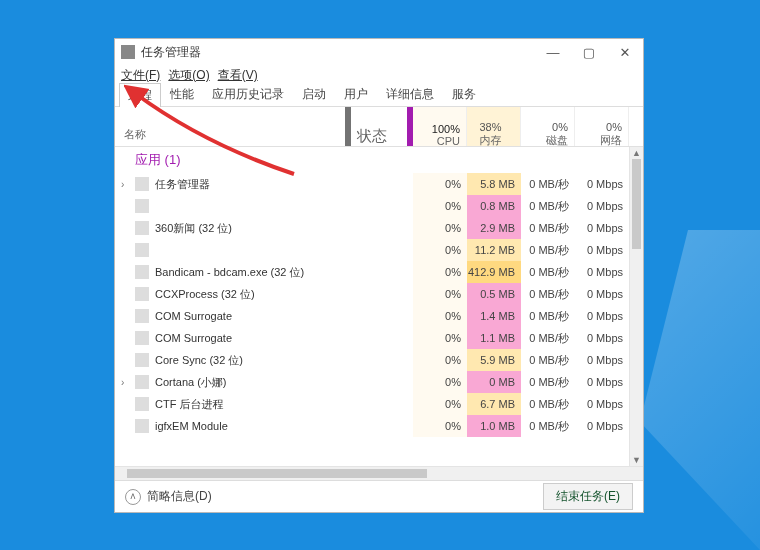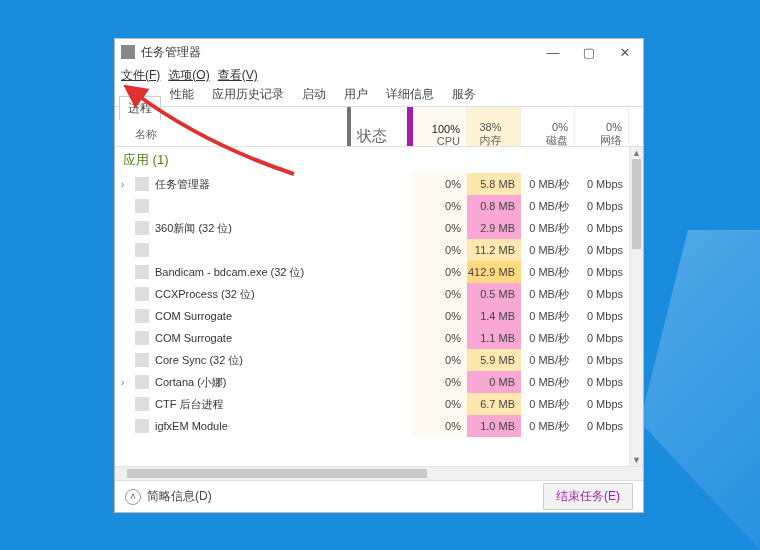--- a/index.html
+++ b/index.html
@@ -70,29 +70,29 @@
   }
   .tab {
     padding: 3px 8px;
     border: 1px solid transparent;
     border-bottom: none;
   }
   .tab.active {
     background: #fff;
     border-color: #ccc;
     position: relative;
-    top: 14px;
+    top: 1px;
   }
   .columns-header {
     display: flex;
     height: 40px;
     align-items: stretch;
     border-bottom: 1px solid #e0e0e0;
   }
-  .col-name { flex: 1; padding: 20px 0 0 20px; color: #666; font-size: 11px; border-right: 4px solid #737373;}
+  .col-name { flex: 1; padding: 20px 0 0 9px; color: #666; font-size: 11px; border-right: 6px solid #737373;}
   .col-status { width: 62px; padding: 20px 0 0 6px; color: #666; font-size: 15px; border-right: 6px solid #a21caf;}
   .col-metric {
     width: 54px;
     display: flex; flex-direction: column; align-items: flex-end; justify-content: center;
     padding-right: 6px;
     border-right: 1px solid #eee;
     font-size: 11px;
   }
   .col-metric .pct { color: #555; margin-top: 16px; }
   .col-metric .lbl { color: #666; font-size: 11px; }
@@ -116,22 +116,22 @@
   }
   .scrollbar-arrow {
     position: absolute; left: 0; right: 0; height: 12px;
     text-align: center; color: #777; font-size: 9px; line-height: 12px;
   }
   .scrollbar-arrow.up { top: 0; }
   .scrollbar-arrow.down { bottom: 0; }
   .group-header {
     height: 26px;
     display: flex; align-items: center;
-    padding-left: 8px;
-    color: #4d7c0f;
+    padding-left: 20px;
+    color: #a21caf;
     font-size: 13px;
   }
   .row {
     height: 22px;
     display: flex;
     align-items: stretch;
     font-size: 11px;
   }
   .cell-name {
     flex: 1;
@@ -179,21 +179,21 @@
   }
   .less-details .circ {
     width: 16px; height: 16px; border: 1px solid #999; border-radius: 50%;
     display:flex; align-items:center; justify-content:center; font-size:10px; color:#666;
   }
   .end-task {
     margin-left: auto;
     padding: 4px 12px;
     background: #f3f3f3;
     border: 1px solid #ccc;
-    color: #a21caf;
+    color: #14532d;
     font-size: 12px;
   }
   
   .arrow-svg {
     position: absolute;
     left: 124px; top: 84px;
     width: 180px; height: 100px;
     pointer-events: none;
   }
 </style>

